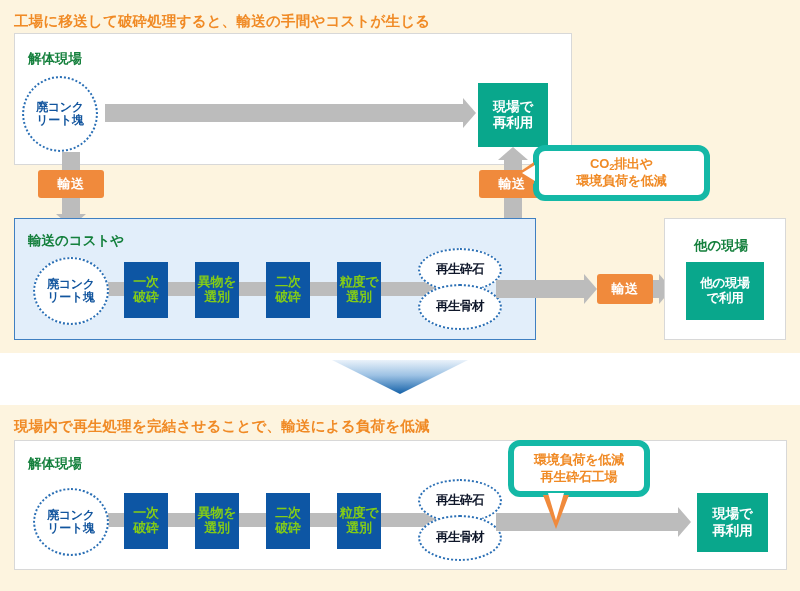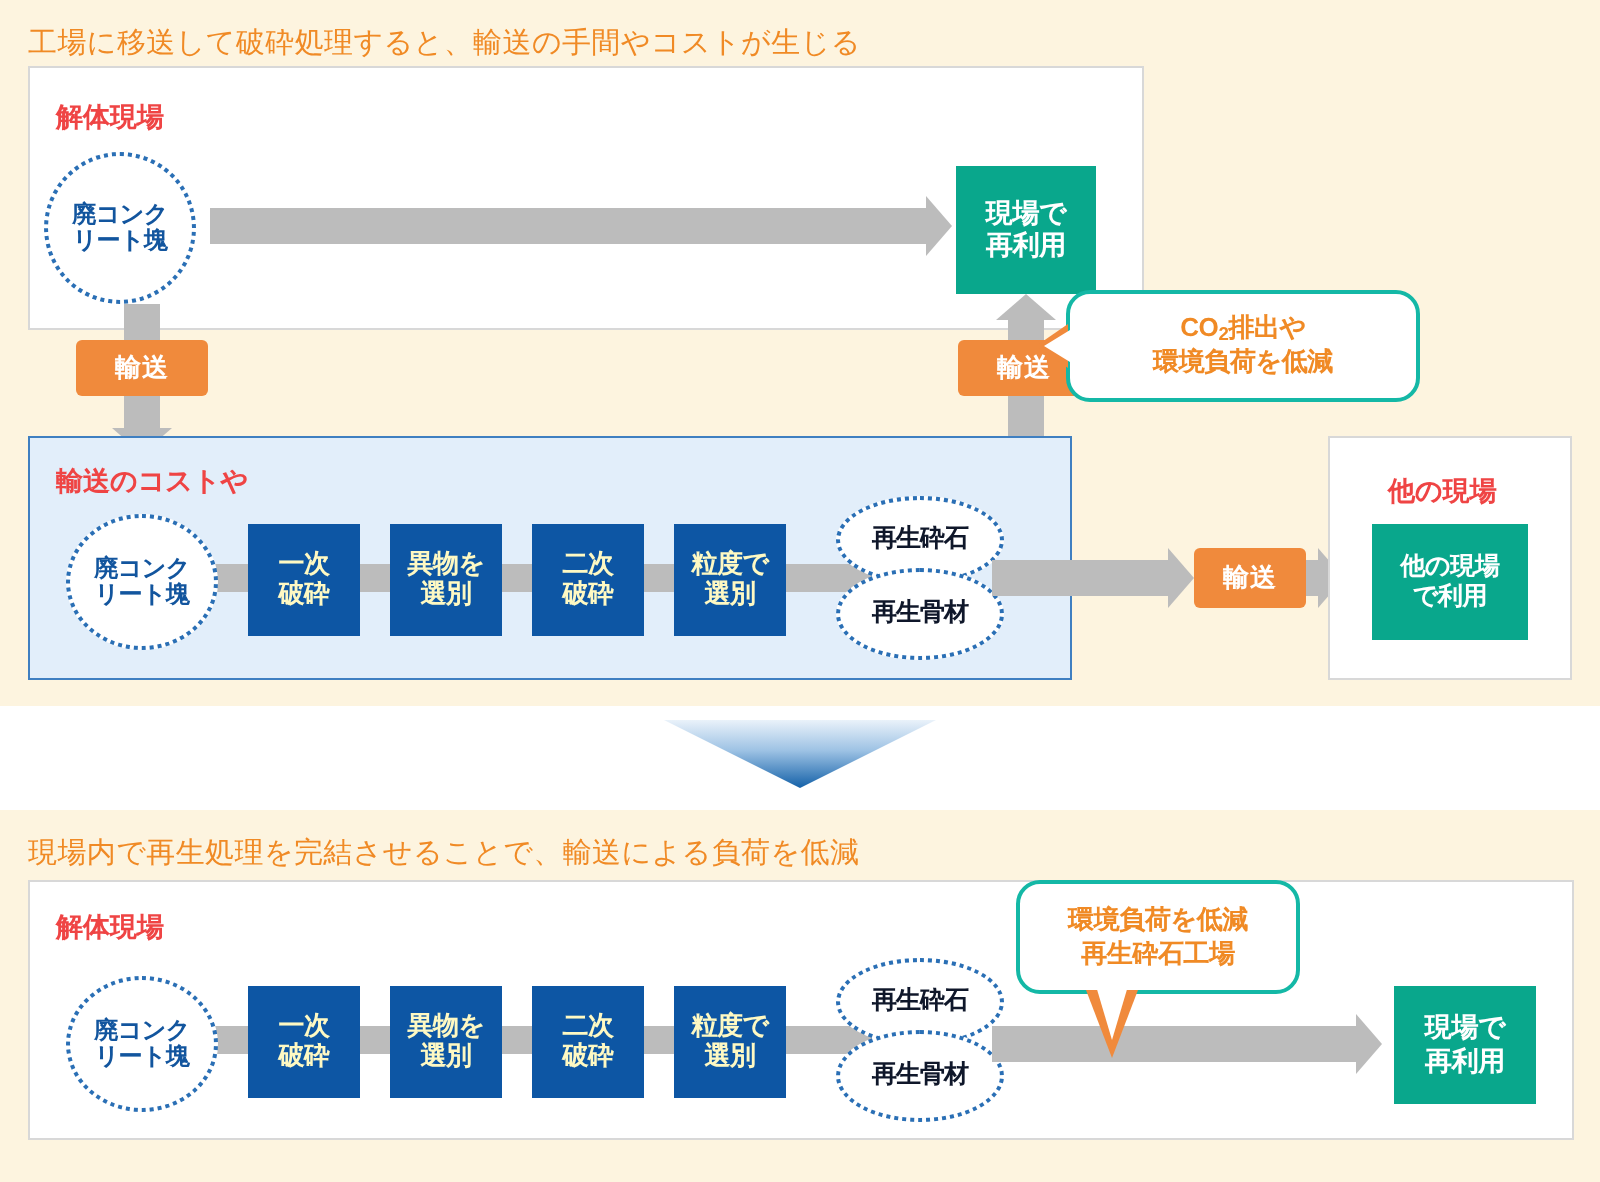--- a/index.html
+++ b/index.html
@@ -11,21 +11,21 @@
 
   
   .cream{
     position:absolute;left:0;background:#fdf4df;
   }
   #panel-top{top:0;width:800px;height:353px;}
   #panel-bottom{top:405px;width:800px;height:186px;}
 
   
   .headline{
-    position:absolute;left:14px;color:#f08a25;font-weight:normal;
+    position:absolute;left:14px;color:#f08a25;font-weight:bold;
     font-size:14.5px;letter-spacing:.2px;white-space:nowrap;
   }
   #headline-top{top:12px;}
   #headline-bottom{top:417px;}
 
   
   .site-white{
     position:absolute;background:#ffffff;border:1px solid #d8d8d8;
   }
   #site-demolition-top{left:14px;top:33px;width:556px;height:130px;}
@@ -33,43 +33,43 @@
   #site-demolition-bottom{left:14px;top:440px;width:771px;height:128px;}
 
   
   #site-factory{
     position:absolute;left:14px;top:218px;width:520px;height:120px;
     background:#e2eefa;border:1px solid #3f7fc1;
   }
 
   
   .site-title{
-    position:absolute;color:#ef4444;font-weight:bold;font-size:13.5px;
+    position:absolute;color:#15803d;font-weight:bold;font-size:13.5px;
     white-space:nowrap;
   }
 
   
   .dot-circle{
     position:absolute;border:2px dotted #2a6fb5;border-radius:50%;
     background:#ffffff;display:flex;align-items:center;justify-content:center;
     text-align:center;color:#12559e;font-weight:bold;font-size:12px;
     line-height:1.12;letter-spacing:-.3px;box-sizing:border-box;
   }
   .dot-ellipse{
     position:absolute;border:2px dotted #2a6fb5;border-radius:50%;
     background:#ffffff;display:flex;align-items:center;justify-content:center;
     text-align:center;color:#0f172a;font-weight:bold;font-size:12.5px;
     line-height:1;letter-spacing:-.5px;box-sizing:border-box;white-space:nowrap;font-family:Liberation Mono, monospace;
   }
 
   
   .proc{
-    position:absolute;width:56px;height:56px;background:#0d56a4;
+    position:absolute;width:44px;height:56px;background:#0d56a4;
     display:flex;align-items:center;justify-content:center;text-align:center;
-    color:#fef9c3;font-weight:bold;font-size:13px;line-height:1.15;
+    color:#84cc16;font-weight:bold;font-size:13px;line-height:1.15;
     letter-spacing:-.3px;box-sizing:border-box;
   }
 
   
   .gbar{position:absolute;background:#bcbcbc;}
   .garrow-right{
     position:absolute;height:18px;background:#bcbcbc;
   }
   .garrow-right::after{
     content:"";position:absolute;right:-13px;top:-6px;
@@ -103,21 +103,21 @@
 
   
   .teal{
     position:absolute;background:#09a78c;color:#ffffff;font-weight:bold;
     display:flex;align-items:center;justify-content:center;text-align:center;
     line-height:1.2;box-sizing:border-box;letter-spacing:-.2px;
   }
 
   
   .callout{
-    position:absolute;background:#ffffff;border:2px solid #14b8a6;
+    position:absolute;background:#ffffff;border:6px solid #14b8a6;
     border-radius:12px;color:#f08a25;font-weight:bold;font-size:13px;
     display:flex;align-items:center;justify-content:center;text-align:center;
     line-height:1.3;box-sizing:border-box;letter-spacing:-.2px;
   }
   .tail-left{
     position:absolute;width:0;height:0;
     border-top:11px solid transparent;border-bottom:11px solid transparent;
     border-right:16px solid #f08a3c;
   }
   .tail-left-inner{

